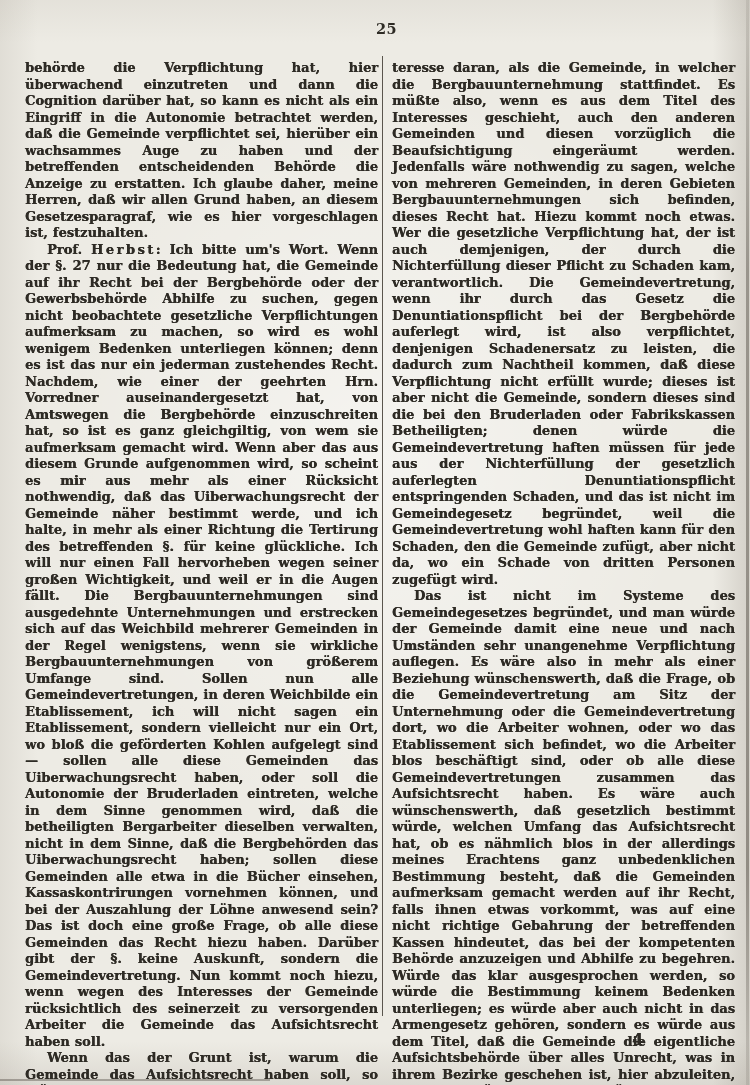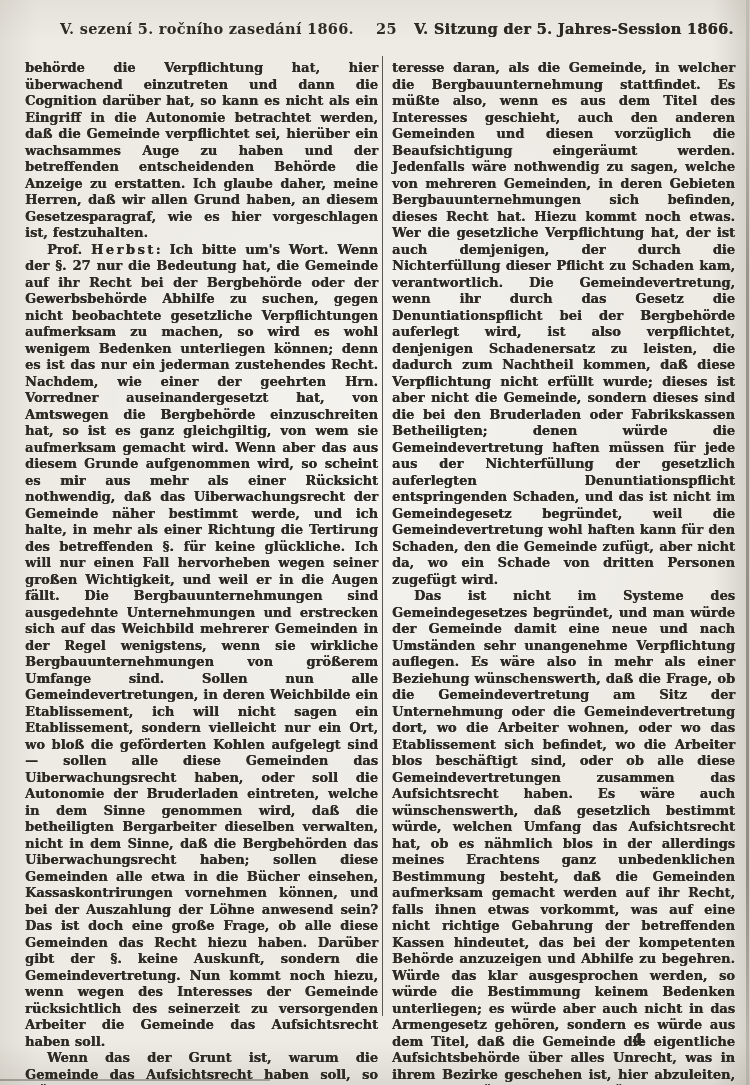--- a/index.html
+++ b/index.html
@@ -47,23 +47,21 @@
   .scan-edge-bottom {
     position:absolute; left:0; bottom:4px; width:270px; height:2px;
     background:rgba(70,64,55,0.38);
   }
 </style>
 </head>
 <body>
 
 <div class="page">
 
-  <span class="hdr hdr-left">V. sezení 5. ročního zasedání 1866.</span>
   <span class="hdr hdr-num">25</span>
-  <span class="hdr hdr-right">V. Sitzung der 5. Jahres-Session 1866.</span>
 
   <div class="divider"></div>
 
   <div class="col col-left">
       <p class="para"><span class="seg-plain">behörde die Verpflichtung hat, hier überwachend einzutreten und dann die Cognition darüber hat, so kann es nicht als ein Eingriff in die Autonomie betrachtet werden, daß die Gemeinde verpflichtet sei, hierüber ein wachsammes Auge zu haben und der betreffenden entscheidenden Behörde die Anzeige zu erstatten. Ich glaube daher, meine Herren, daß wir allen Grund haben, an diesem Gesetzesparagraf, wie es hier vorgeschlagen ist, festzuhalten.</span></p>
       <p class="para indent"><span class="seg-plain">Prof. </span><span class="seg-spaced">Herbst</span><span class="seg-plain">: Ich bitte um's Wort. Wenn der §. 27 nur die Bedeutung hat, die Gemeinde auf ihr Recht bei der Bergbehörde oder der Gewerbsbehörde Abhilfe zu suchen, gegen nicht beobachtete gesetzliche Verpflichtungen aufmerksam zu machen, so wird es wohl wenigem Bedenken unterliegen können; denn es ist das nur ein jederman zustehendes Recht. Nachdem, wie einer der geehrten Hrn. Vorredner auseinandergesetzt hat, von Amtswegen die Bergbehörde einzuschreiten hat, so ist es ganz gleichgiltig, von wem sie aufmerksam gemacht wird. Wenn aber das aus diesem Grunde aufgenommen wird, so scheint es mir aus mehr als einer Rücksicht nothwendig, daß das Uiberwachungsrecht der Gemeinde näher bestimmt werde, und ich halte, in mehr als einer Richtung die Tertirung des betreffenden §. für keine glückliche. Ich will nur einen Fall hervorheben wegen seiner großen Wichtigkeit, und weil er in die Augen fällt. Die Bergbauunternehmungen sind ausgedehnte Unternehmungen und erstrecken sich auf das Weichbild mehrerer Gemeinden in der Regel wenigstens, wenn sie wirkliche Bergbauunternehmungen von größerem Umfange sind. Sollen nun alle Gemeindevertretungen, in deren Weichbilde ein Etablissement, ich will nicht sagen ein Etablissement, sondern vielleicht nur ein Ort, wo bloß die geförderten Kohlen aufgelegt sind — sollen alle diese Gemeinden das Uiberwachungsrecht haben, oder soll die Autonomie der Bruderladen eintreten, welche in dem Sinne genommen wird, daß die betheiligten Bergarbeiter dieselben verwalten, nicht in dem Sinne, daß die Bergbehörden das Uiberwachungsrecht haben; sollen diese Gemeinden alle etwa in die Bücher einsehen, Kassaskontrirungen vornehmen können, und bei der Auszahlung der Löhne anwesend sein? Das ist doch eine große Frage, ob alle diese Gemeinden das Recht hiezu haben. Darüber gibt der §. keine Auskunft, sondern die Gemeindevertretung. Nun kommt noch hiezu, wenn wegen des Interesses der Gemeinde rücksichtlich des seinerzeit zu versorgenden Arbeiter die Gemeinde das Aufsichtsrecht haben soll.</span></p>
       <p class="para indent"><span class="seg-plain">Wenn das der Grunt ist, warum die Gemeinde das Aufsichtsrecht haben soll, so müßte ja nach diesem angegebenen Grunde das Aufsichtsrecht denjenigen Gemeinden zustehen, welchen die Versorgung obliegt, also nicht den Gemeinden, in welchen die fremden Bergarbeiter arbeiten, sondern denjenigen Gemeinden, in welchen sie heimatberechtigt sind und denen die Armenversorgungen dieser Bergarbeiter zur Last fallen wird. Diese haben ein weit größeres In-</span></p>
     </div>
   <div class="col col-right">
       <p class="para"><span class="seg-plain">teresse daran, als die Gemeinde, in welcher die Bergbauunternehmung stattfindet. Es müßte also, wenn es aus dem Titel des Interesses geschieht, auch den anderen Gemeinden und diesen vorzüglich die Beaufsichtigung eingeräumt werden. Jedenfalls wäre nothwendig zu sagen, welche von mehreren Gemeinden, in deren Gebieten Bergbauunternehmungen sich befinden, dieses Recht hat. Hiezu kommt noch etwas. Wer die gesetzliche Verpflichtung hat, der ist auch demjenigen, der durch die Nichterfüllung dieser Pflicht zu Schaden kam, verantwortlich. Die Gemeindevertretung, wenn ihr durch das Gesetz die Denuntiationspflicht bei der Bergbehörde auferlegt wird, ist also verpflichtet, denjenigen Schadenersatz zu leisten, die dadurch zum Nachtheil kommen, daß diese Verpflichtung nicht erfüllt wurde; dieses ist aber nicht die Gemeinde, sondern dieses sind die bei den Bruderladen oder Fabrikskassen Betheiligten; denen würde die Gemeindevertretung haften müssen für jede aus der Nichterfüllung der gesetzlich auferlegten Denuntiationspflicht entspringenden Schaden, und das ist nicht im Gemeindegesetz begründet, weil die Gemeindevertretung wohl haften kann für den Schaden, den die Gemeinde zufügt, aber nicht da, wo ein Schade von dritten Personen zugefügt wird.</span></p>

